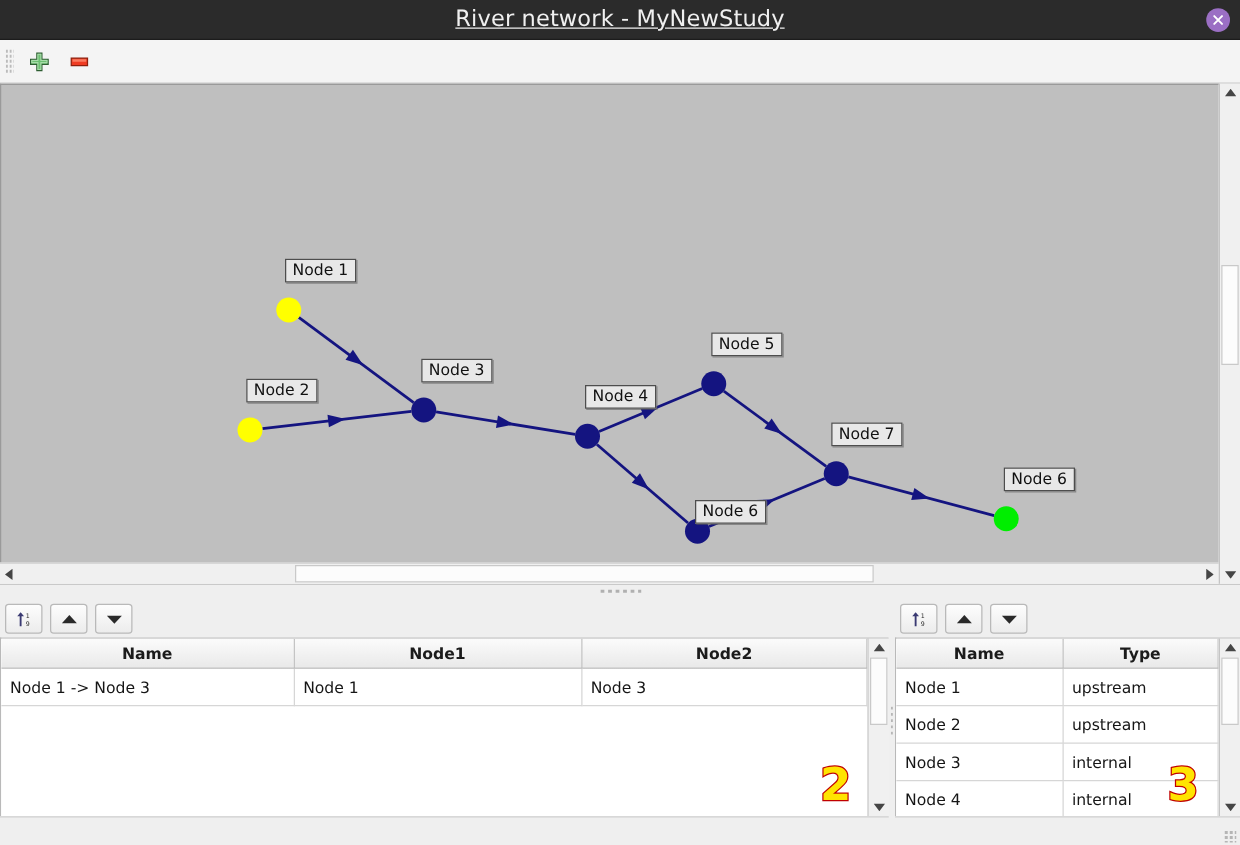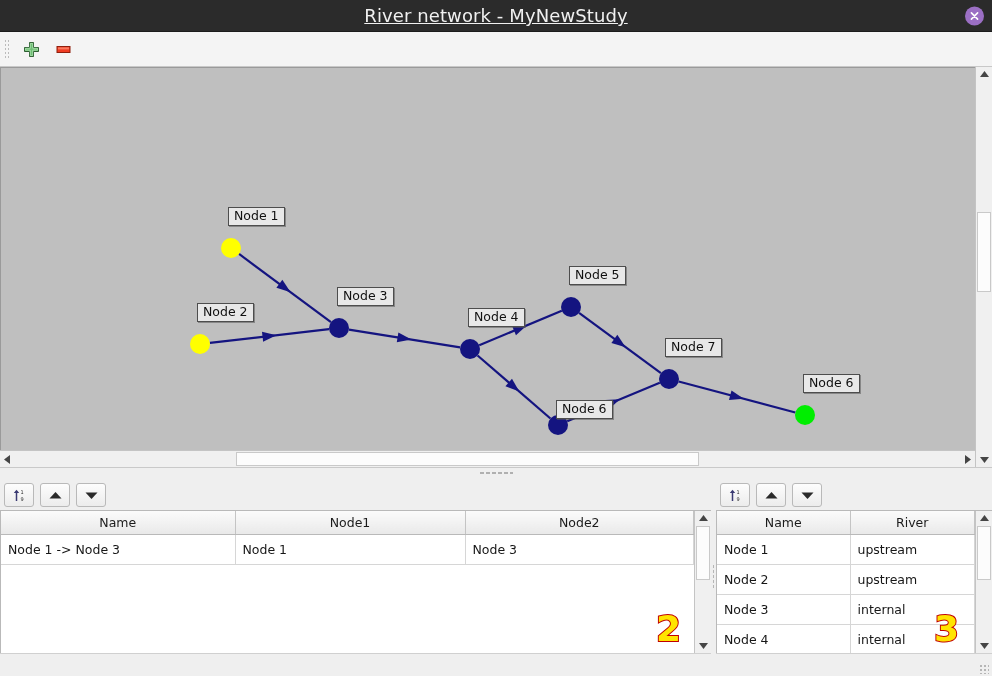--- a/index.html
+++ b/index.html
@@ -175,21 +175,21 @@
     background:#fff;
     border-top:1px solid #b9b9b9;
     border-left:1px solid #b9b9b9;
   }
   .tbl-scroll{flex:1 1 auto;min-width:0;overflow:hidden;background:#fff;}
   table{border-collapse:collapse;width:100%;table-layout:fixed;font-size:12.5px;}
   thead th{
     background:linear-gradient(#fbfbfb,#e9e9e9);
     border-right:1px solid #c4c4c4;
     border-bottom:1px solid #b9b9b9;
-    font-weight:normal;color:#1b1b1b;
+    font-weight:bold;color:#1b1b1b;
     height:23px;line-height:23px;padding:0;
     text-align:center;
     cursor:pointer;
   }
   tbody td{
     height:29px;padding:0 7px;
     border-right:1px solid #d6d6d6;
     border-bottom:1px solid #d6d6d6;
     color:#161616;background:#fff;
     white-space:nowrap;overflow:hidden;text-overflow:ellipsis;
@@ -423,21 +423,21 @@
       <div class="table-area">
         <div class="tbl-scroll">
           <table>
             <colgroup>
                 <col style="width:133px">
                 <col>
               </colgroup>
             <thead>
                 <tr id="node-head">
                   <th>Name</th>
-                  <th>River</th>
+                  <th>Type</th>
                 </tr>
               </thead>
             <tbody id="node-body">
                 <tr>
                   <td>Node 1</td>
                   <td>upstream</td>
                 </tr>
                 <tr>
                   <td>Node 2</td>
                   <td>upstream</td>

